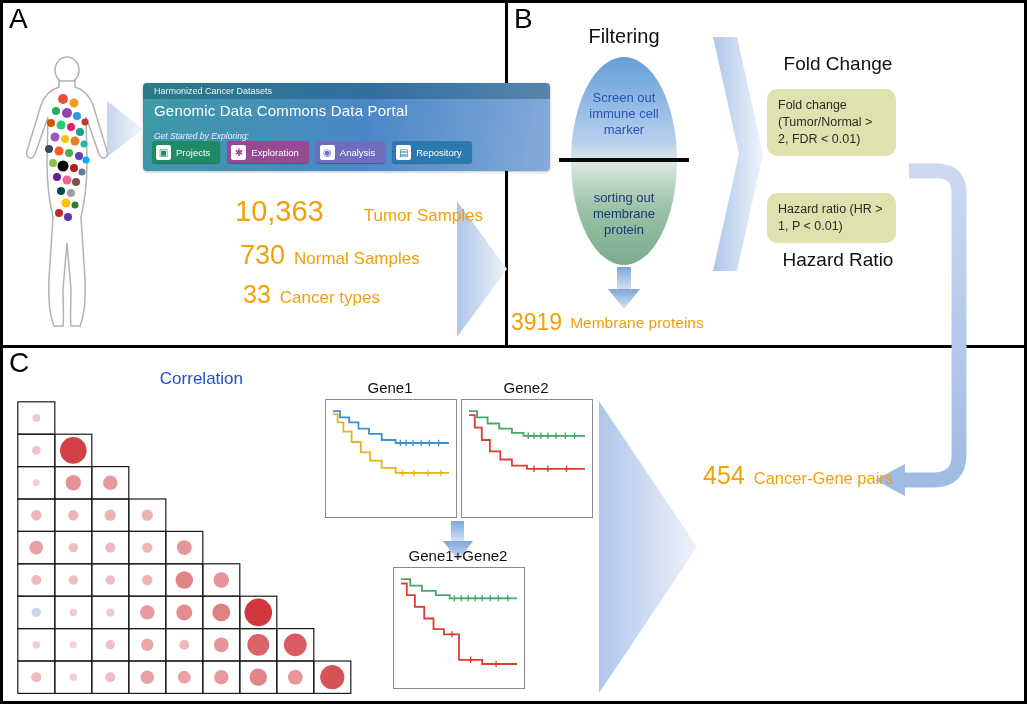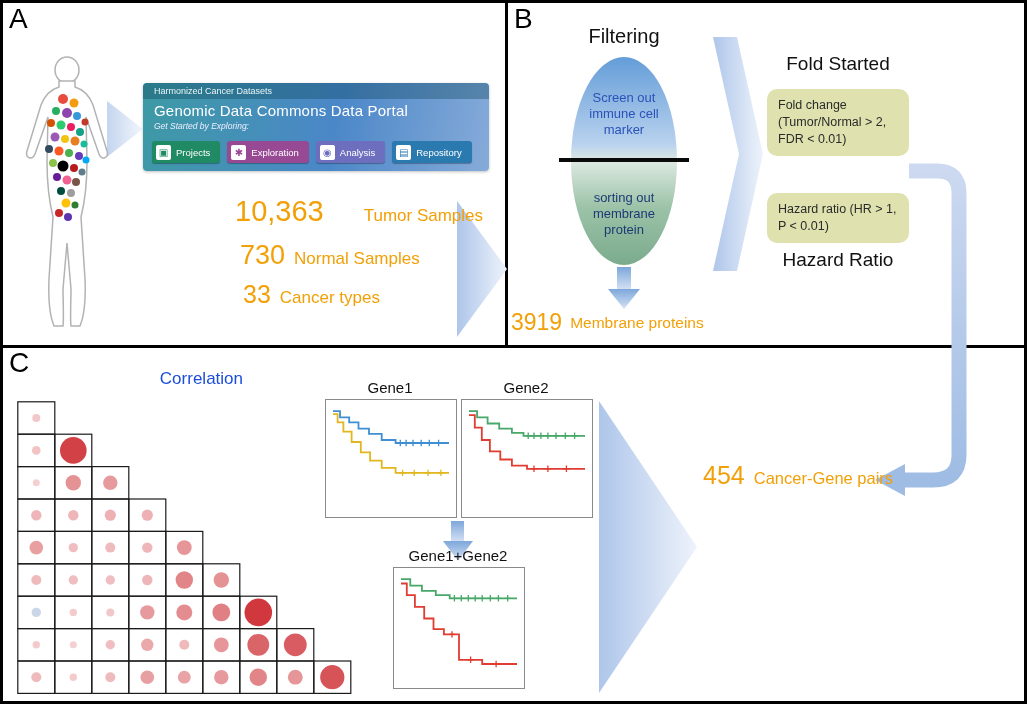--- a/index.html
+++ b/index.html
@@ -6,45 +6,45 @@
   .figure{position:relative;width:1021px;height:698px;border:3px solid #000;background:#fff;overflow:hidden;}
   .abs{position:absolute;}
   .plabel{position:absolute;font-size:28px;color:#000;z-index:5;}
   .divider-v{position:absolute;left:502px;top:0;width:3px;height:344px;background:#000;z-index:1;}
   .divider-h{position:absolute;left:0;top:342px;width:1021px;height:3px;background:#000;z-index:1;}
   .arrows{position:absolute;left:0;top:0;z-index:2;pointer-events:none;}
   .content{z-index:3;}
   .orange{color:#F2A007;}
   
   .body-svg{position:absolute;left:8px;top:50px;z-index:3;}
-  .portal{position:absolute;left:140px;top:80px;width:326px;height:88px;border-radius:4px;
-          background:linear-gradient(100deg,#3d9aa4 0%,#4b87c8 55%,#86abd9 100%);z-index:3;box-shadow:0 1px 3px rgba(0,0,0,.25);padding-left:20px;}
+  .portal{position:absolute;left:140px;top:80px;width:407px;height:88px;border-radius:4px;
+          background:linear-gradient(100deg,#3d9aa4 0%,#4b87c8 55%,#86abd9 100%);z-index:3;box-shadow:0 1px 3px rgba(0,0,0,.25);}
   .portal-tagline{position:absolute;left:0;top:0;width:100%;box-sizing:border-box;padding:3px 0 3px 11px;
           font-size:9px;color:#eaf6f6;background:rgba(8,66,88,.35);border-radius:4px 4px 0 0;}
   .portal-title{position:absolute;left:11px;top:19px;font-size:15px;color:#fff;letter-spacing:.2px;text-align:right;}
-  .portal-subtitle{position:absolute;left:11px;top:38px;font-size:8.5px;font-style:italic;color:#eef;}
+  .portal-subtitle{position:absolute;left:11px;top:48px;font-size:8.5px;font-style:italic;color:#eef;}
   .portal-buttons{position:absolute;left:9px;top:58px;display:flex;gap:7px;}
   .pbtn{display:flex;align-items:center;height:22px;border-radius:3px;cursor:pointer;box-shadow:0 1px 1px rgba(0,0,0,.3);}
   .pbtn-icon{width:15px;height:15px;margin:0 5px 0 4px;background:#fff;border-radius:2px;display:flex;align-items:center;justify-content:center;font-size:10px;}
   .pbtn-label{color:#fff;font-size:9.5px;padding-right:10px;white-space:nowrap;}
   .stat-row{position:absolute;display:flex;align-items:baseline;gap:9px;z-index:3;}
   .stat-value{font-size:29px;}
   .stat-label{font-size:17px;}
   
   .b-title{position:absolute;left:566px;top:22px;width:110px;text-align:center;font-size:20px;color:#111;z-index:3;}
   .filter-ellipse{position:absolute;left:568px;top:54px;width:106px;height:208px;border-radius:50%;z-index:3;
      background:linear-gradient(180deg,#649dd8 0%,#b9d2ee 42%,#dde9e2 50%,#9cc3a8 72%,#7bab8d 100%);}
   .filter-top{position:absolute;left:13%;top:16%;width:74%;text-align:center;font-size:13px;line-height:1.22;color:#2b52b8;}
   .filter-bottom{position:absolute;left:13%;bottom:13%;width:74%;text-align:center;font-size:13px;line-height:1.22;color:#1d3a75;}
   .filter-line{position:absolute;left:556px;top:155px;width:130px;height:4px;background:#0a0a0a;z-index:4;}
   .b-result{position:absolute;left:508px;top:306px;display:flex;align-items:center;gap:8px;z-index:3;}
   .b-result-value{font-size:23px;}
   .b-result-label{font-size:15.5px;}
   .crit-title{position:absolute;width:150px;text-align:center;font-size:19px;color:#111;font-weight:500;z-index:3;}
-  .crit-box{position:absolute;left:764px;width:142px;box-sizing:border-box;border-radius:10px;background:#dfe2ae;
+  .crit-box{position:absolute;left:764px;width:129px;box-sizing:border-box;border-radius:10px;background:#dfe2ae;
             padding:8px 11px;font-size:12.5px;line-height:1.35;color:#2b2b2b;z-index:3;}
   
   .c-title{position:absolute;left:100px;top:366px;width:140px;text-align:right;font-size:17px;color:#1d4ed8;z-index:3;}
   .corr-svg{position:absolute;left:14px;top:398px;z-index:3;}
   .km-title{position:absolute;width:130px;text-align:center;font-size:15px;color:#111;z-index:3;}
   .km-svg{position:absolute;background:#fff;border:1px solid #8a8a8a;z-index:3;}
   .c-result{position:absolute;left:700px;top:458px;display:flex;align-items:baseline;gap:9px;z-index:3;}
   .c-result-value{font-size:25px;}
   .c-result-label{font-size:16.5px;text-align:right;}
 </style>
@@ -187,21 +187,21 @@
       <div class="filter-top">Screen out immune cell marker</div>
       <div class="filter-bottom">sorting out membrane protein</div>
     </div>
     <div class="filter-line"></div>
 
     <div class="b-result">
       <span class="b-result-value orange">3919</span>
       <span class="b-result-label orange">Membrane proteins</span>
     </div>
 
-    <div class="crit-title" style="left:760px;top:50px;">Fold Started</div>
+    <div class="crit-title" style="left:760px;top:50px;">Fold Change</div>
     <div class="crit-box" style="top:86px;min-height:64px;">Fold change (Tumor/Normal &gt; 2, FDR &lt; 0.01)</div>
     <div class="crit-box" style="top:190px;min-height:48px;">Hazard ratio (HR &gt; 1, P &lt; 0.01)</div>
     <div class="crit-title" style="left:760px;top:246px;">Hazard Ratio</div>
   </div>
 
   <div>
     <div class="plabel" style="left:6px;top:344px;">C</div>
 
     <div class="c-title">Correlation</div>
     <svg id="corr-svg" class="corr-svg" width="335" height="293">

